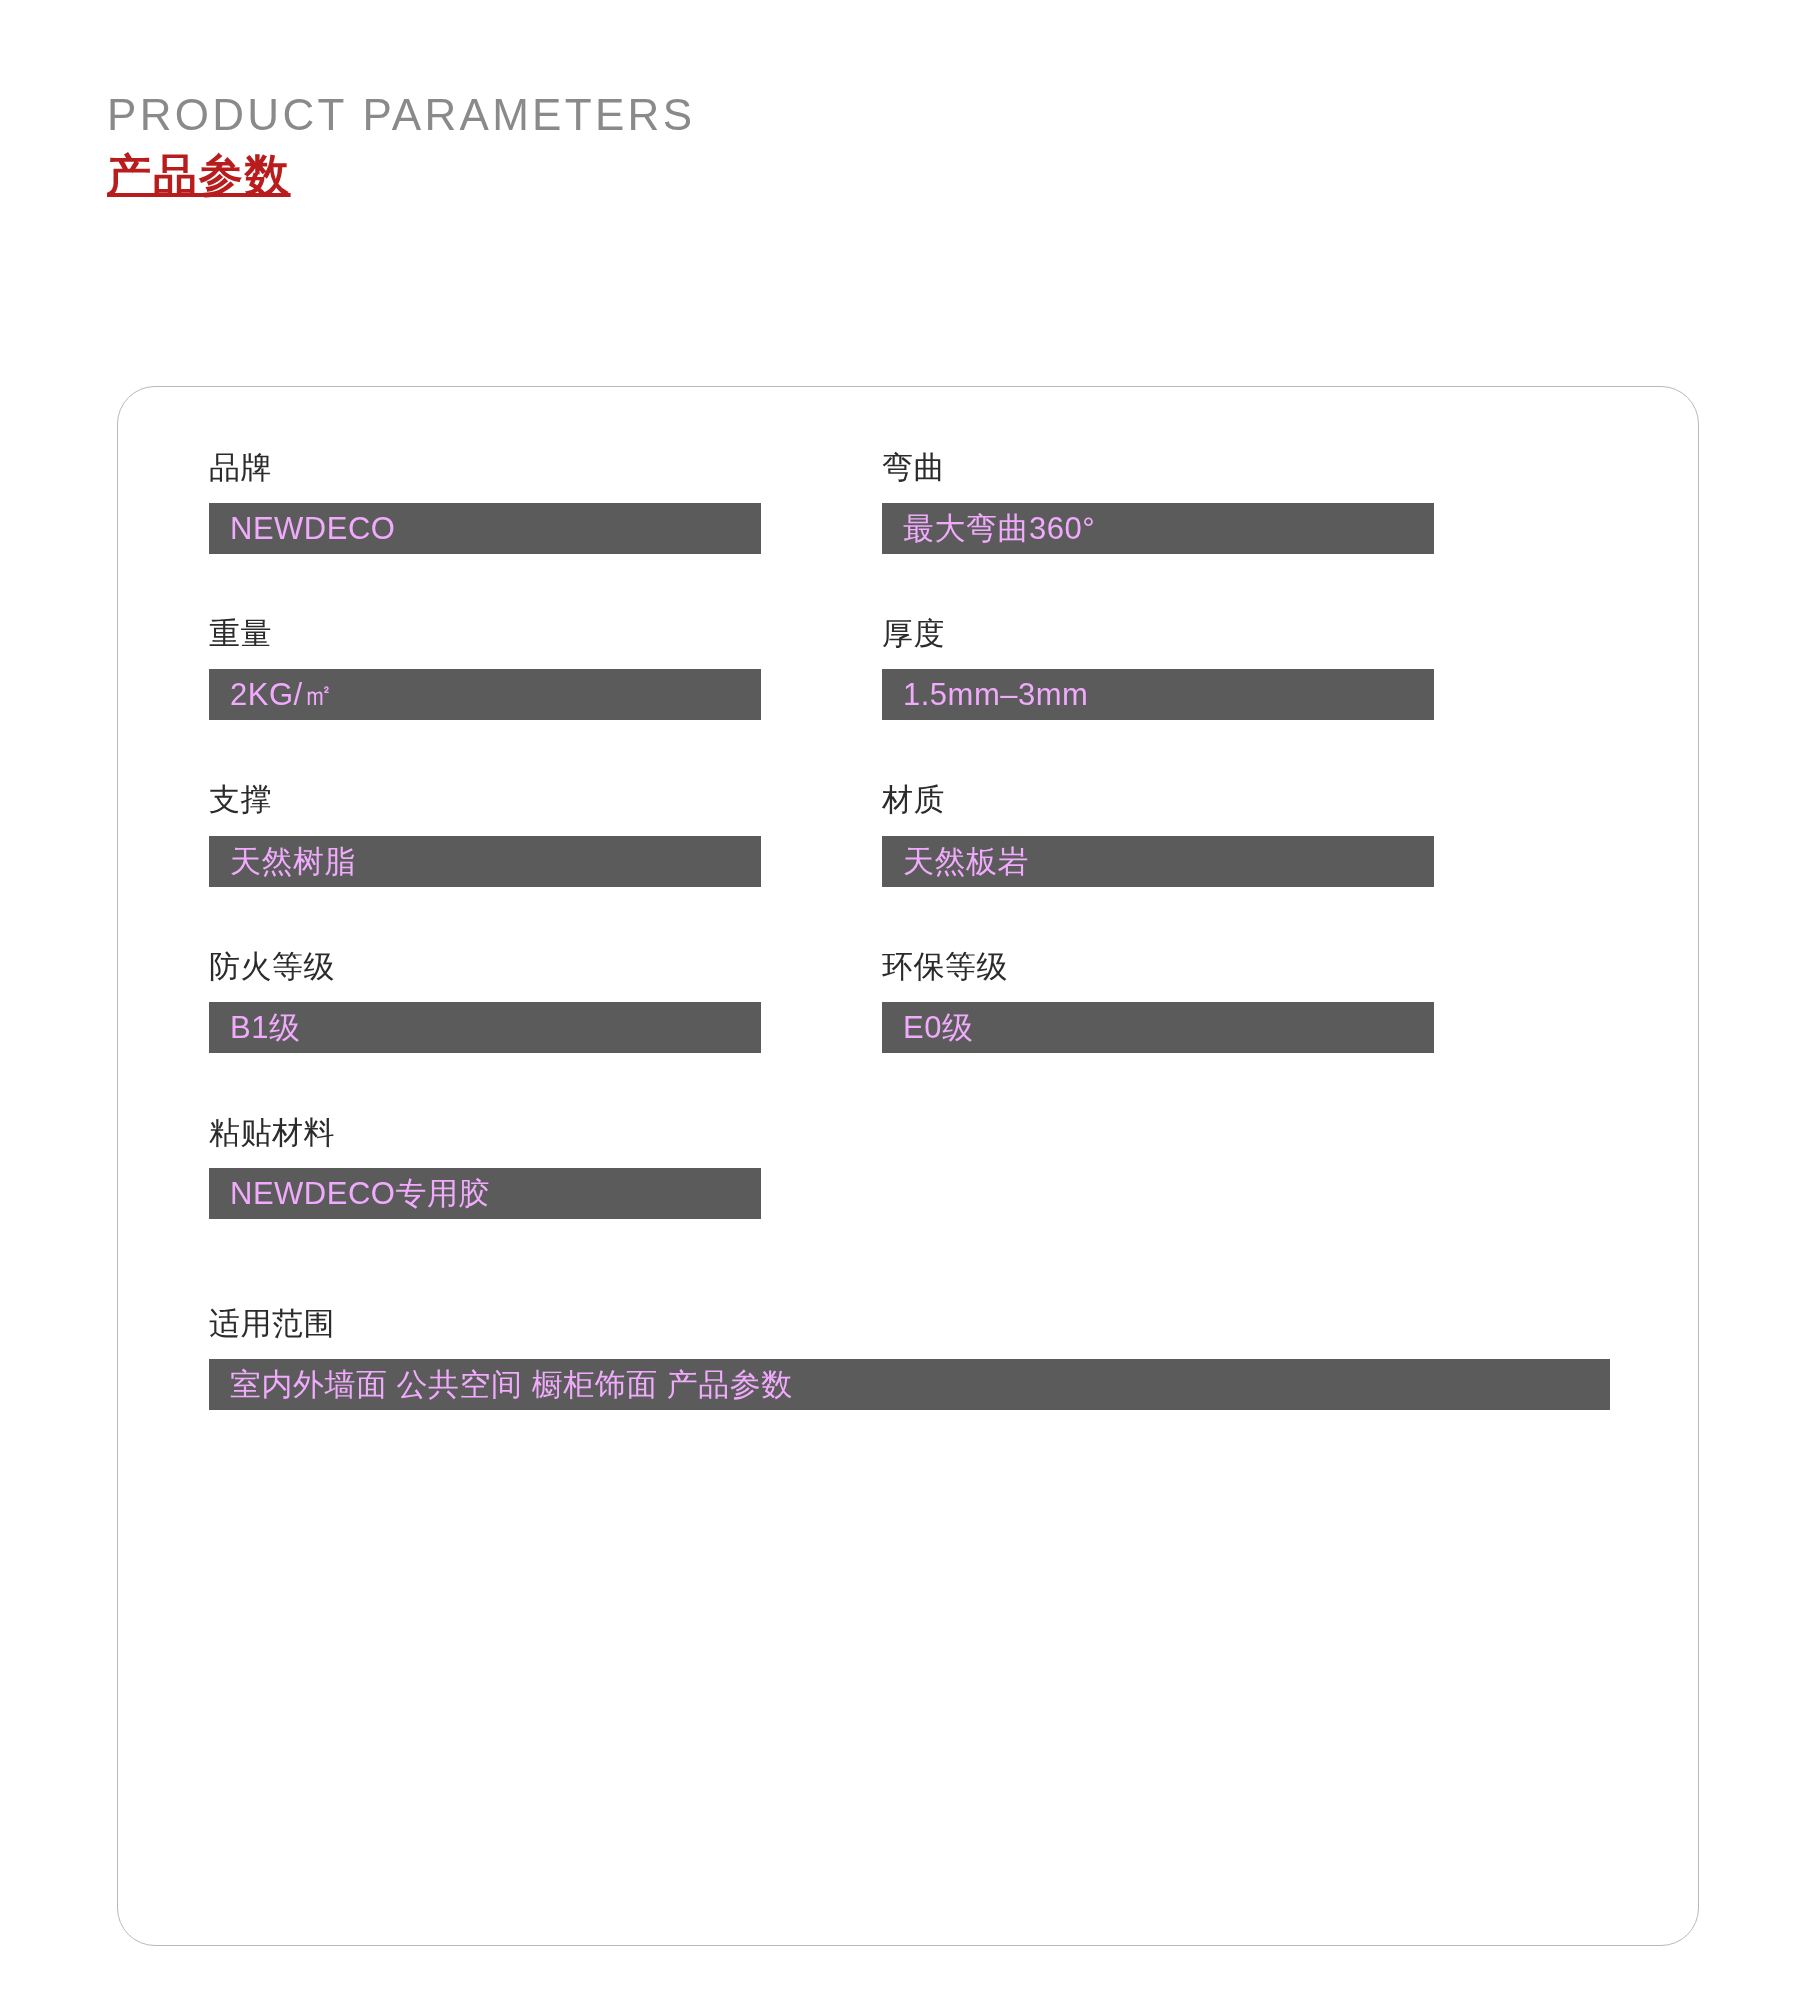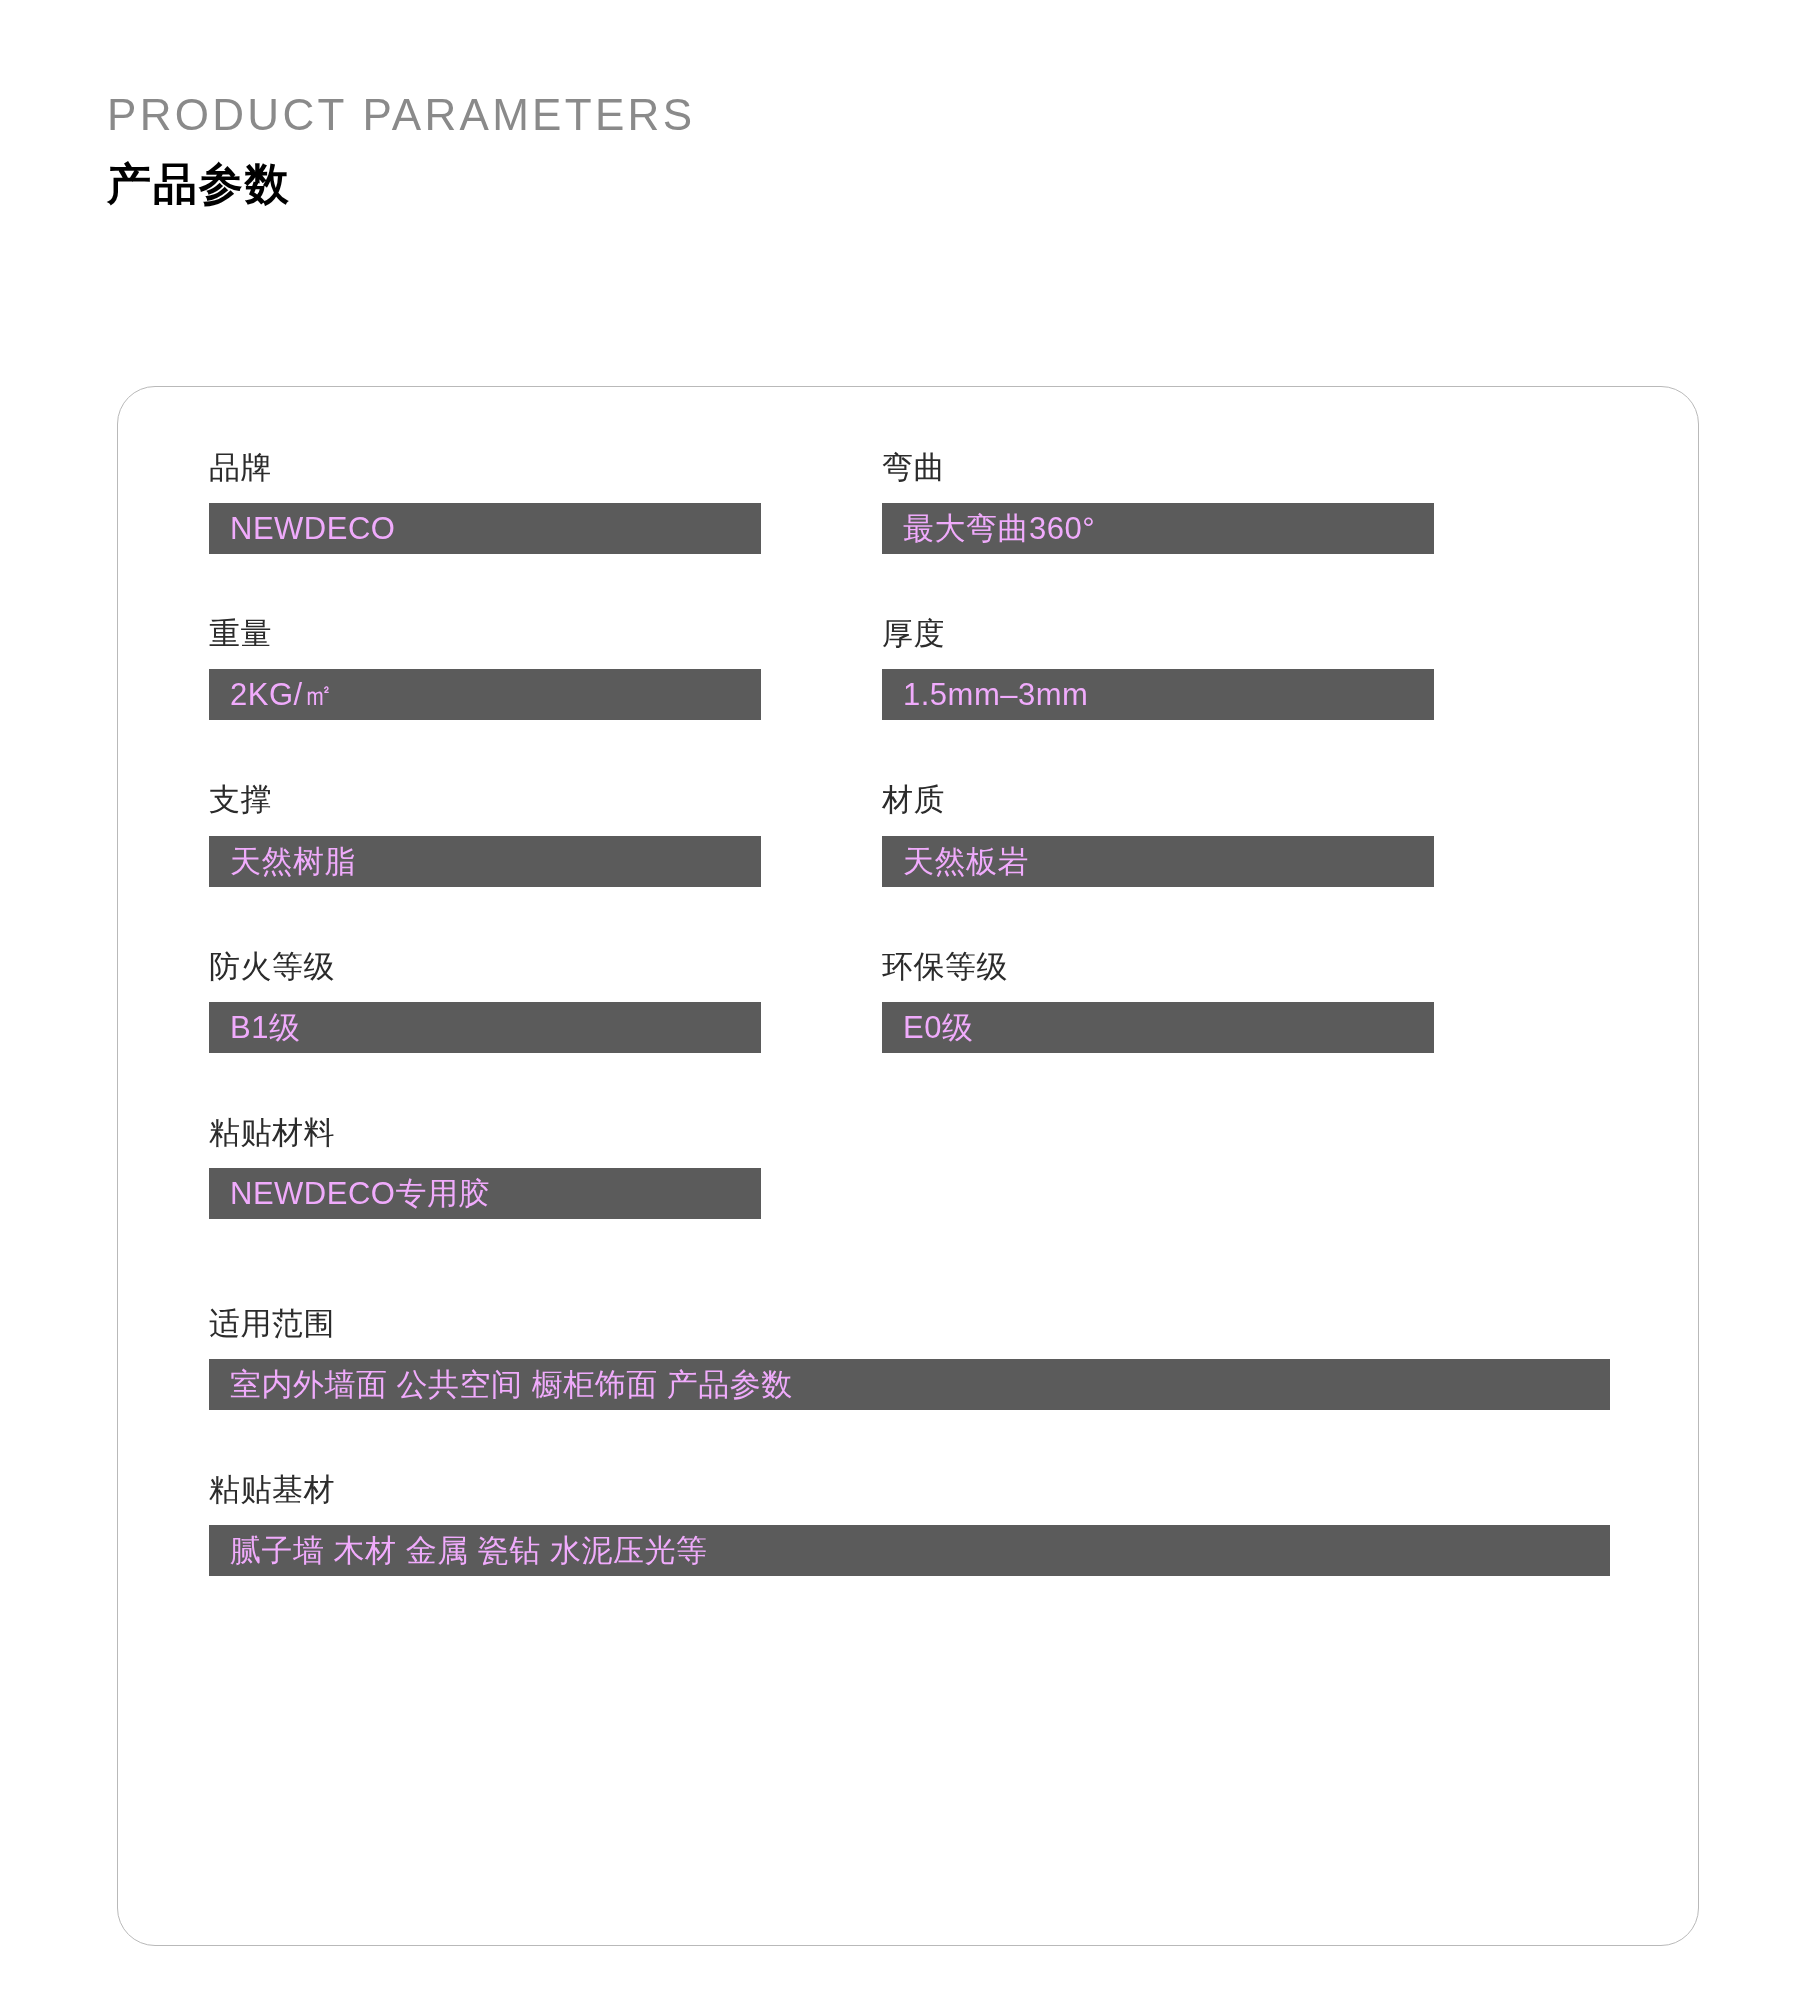--- a/index.html
+++ b/index.html
@@ -28,27 +28,28 @@
   }
   .header .eyebrow {
     font-size: 44px;
     letter-spacing: 3.3px;
     color: #8a8a8a;
     font-weight: 400;
     line-height: 1.1;
     white-space: nowrap;
   }
   .header .title {
-    margin-top: 21px;
+    margin-top: 12px;
     font-size: 44px;
     font-weight: 700;
-    color: #000000;
+    color: #b91c1c;
     letter-spacing: 1.9px;
     line-height: 1.1;
     white-space: nowrap;
+    text-decoration: underline;
   }
 
   .card {
     position: absolute;
     left: 117px;
     top: 386px;
     width: 1582px;
     height: 1560px;
     box-sizing: border-box;
     border: 1.9px solid #b9b9b9;
@@ -166,24 +167,18 @@
 
       <div class="spacer-lg"></div>
 
       <div class="row">
         <div class="col wide">
           <div class="field-label">适用范围</div>
           <div class="field-value">室内外墙面 公共空间 橱柜饰面  产品参数</div>
         </div>
       </div>
 
-      <div class="row">
-        <div class="col wide">
-          <div class="field-label">粘贴基材</div>
-          <div class="field-value">腻子墙 木材 金属 瓷钻 水泥压光等</div>
-        </div>
-      </div>
 
     </div>
   </div>
 
 </div>
 
 
 </body></html>

